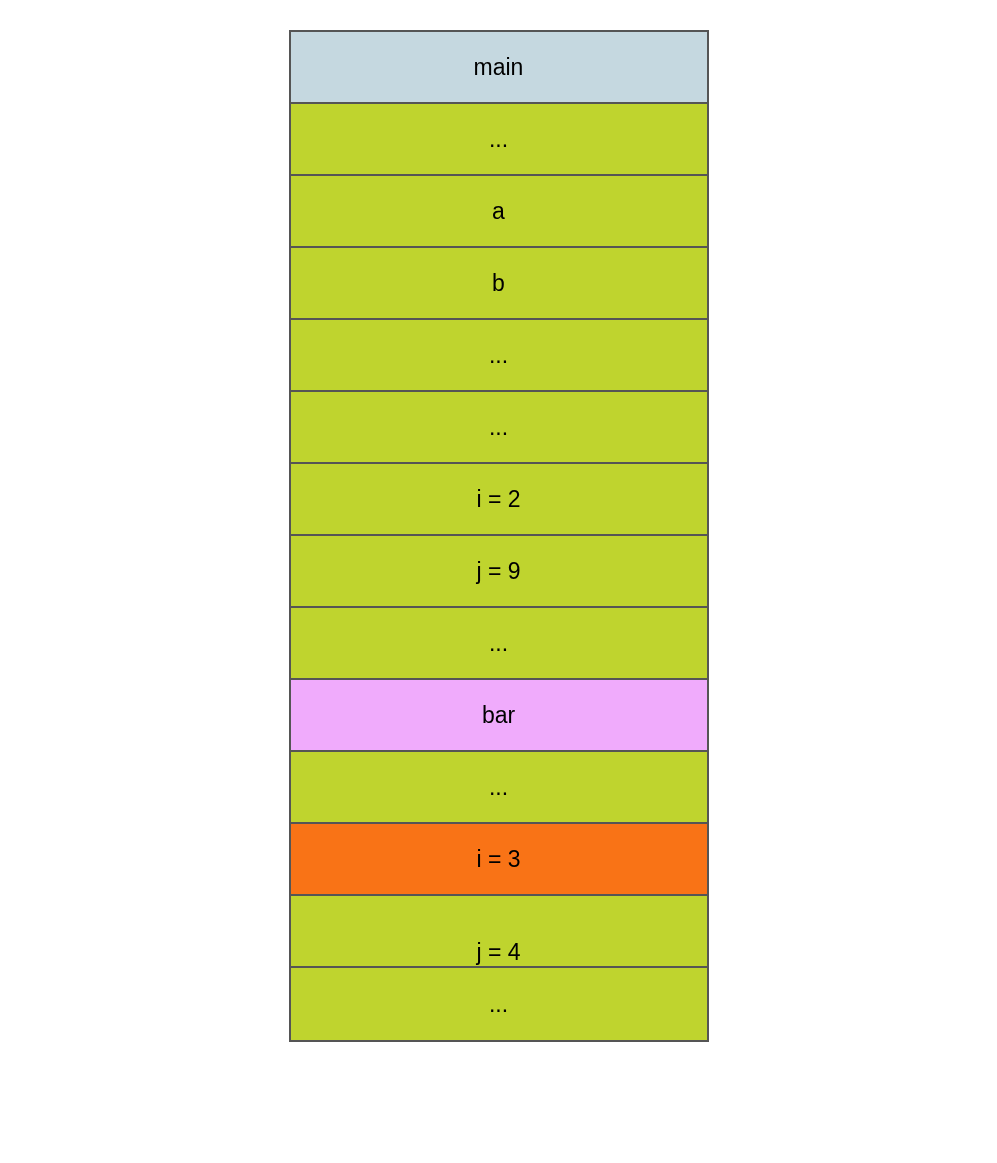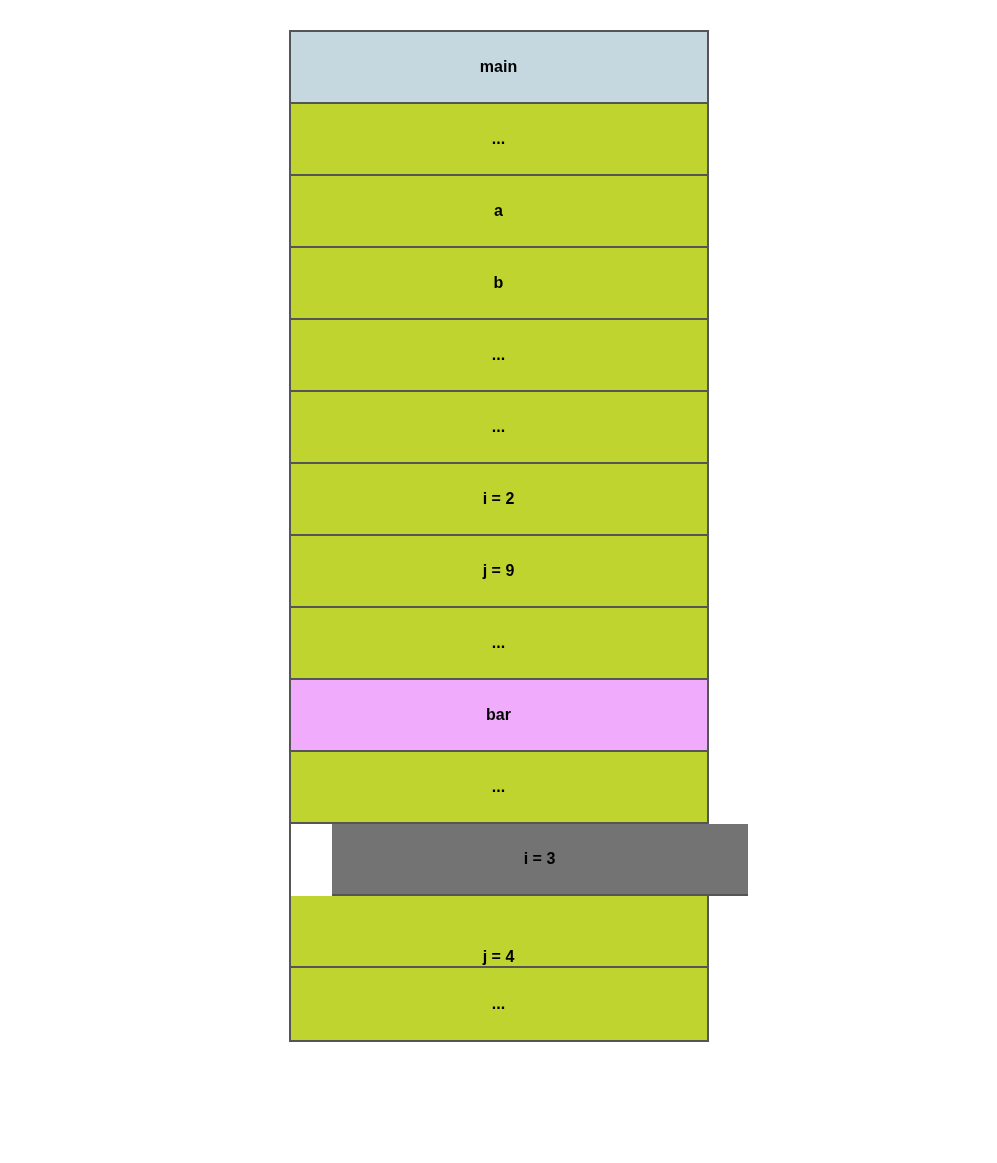--- a/index.html
+++ b/index.html
@@ -24,22 +24,22 @@
       margin-top: 10px;
     }
 
     .row {
       display: flex;
       align-items: center;
       justify-content: center;
       width: 100%;
       min-height: 72px;
       border-bottom: 2px solid #555;
-      font-size: 16px;
-      font-weight: bold;
+      font-size: 23px;
+      font-weight: normal;
       text-align: center;
     }
 
     .row:last-child {
       border-bottom: none;
     }
 
     .row-header {
       background-color: #c8d8e4;
     }
@@ -83,21 +83,21 @@
     </div>
     <div class="row row-body" style="background-color: rgb(191, 212, 46);">
       <span>...</span>
     </div>
     <div class="row row-header" style="background-color: #f0abfc;">
       <span>bar</span>
     </div>
     <div class="row row-body" style="background-color: rgb(191, 212, 46);">
       <span>...</span>
     </div>
-    <div class="row row-body" style="background-color: #737373; margin-left: 41px;">
+    <div class="row row-body" style="background-color: #f97316;">
       <span>i = 3</span>
     </div>
     <div class="row row-body" style="background-color: rgb(191, 212, 46); align-items: flex-end;">
       <span>j = 4</span>
     </div>
     <div class="row row-body" style="background-color: rgb(191, 212, 46);">
       <span>...</span>
     </div>
   </div>
 

